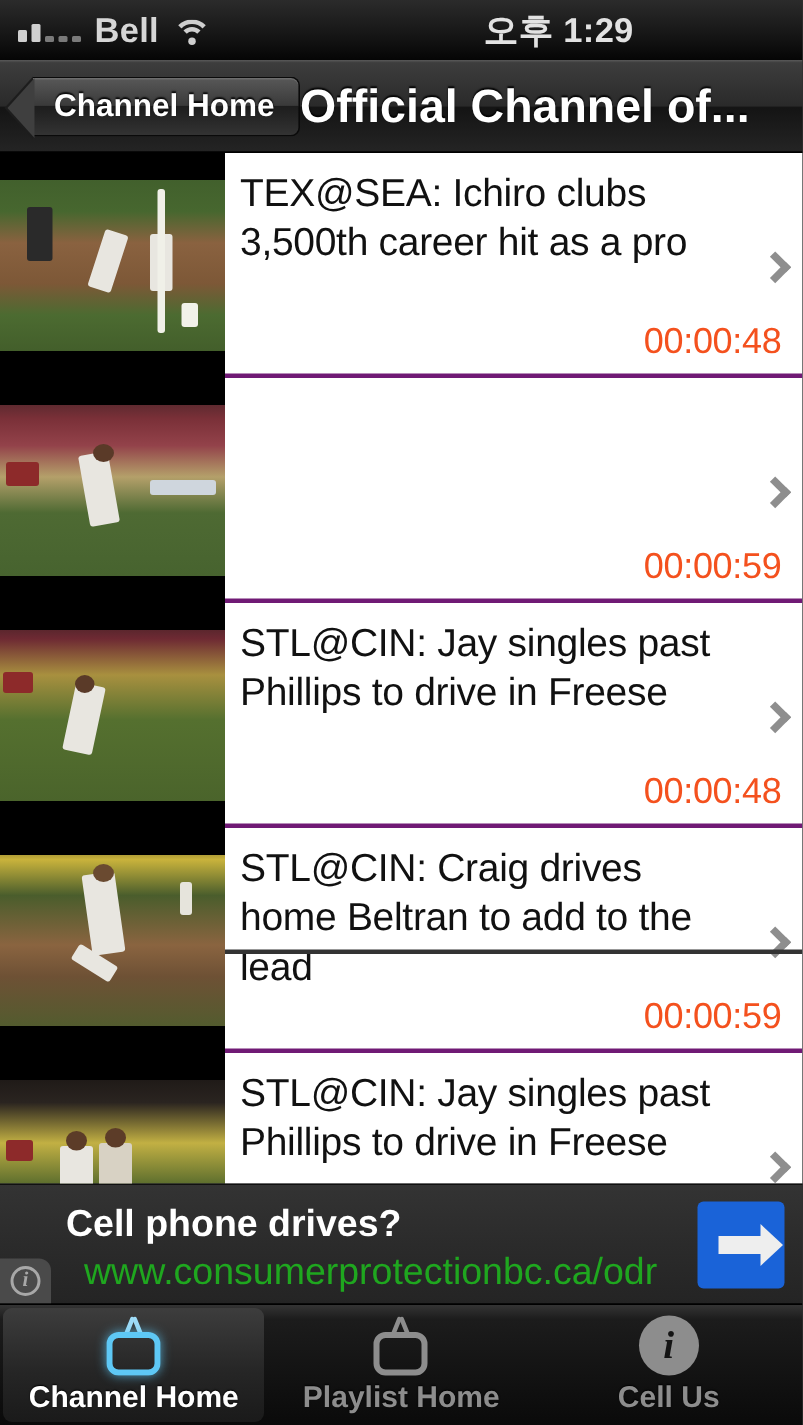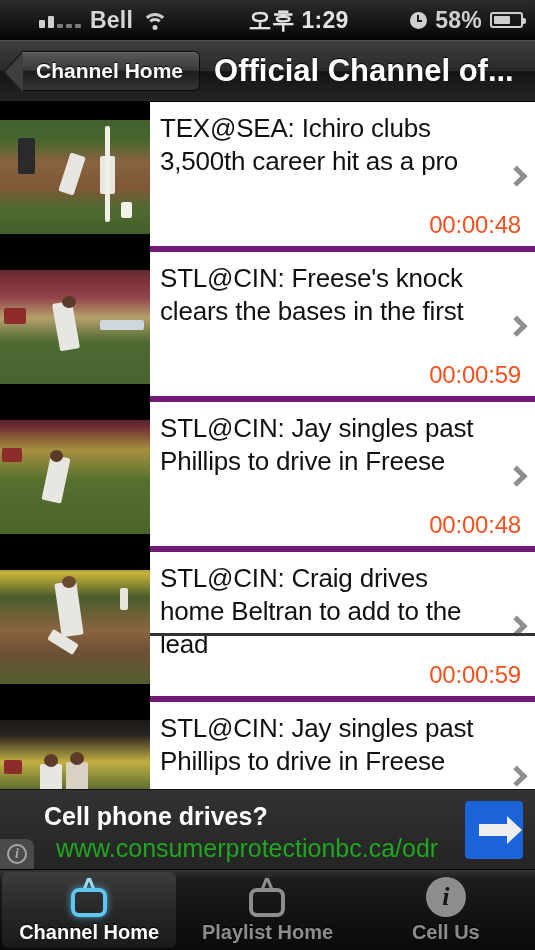--- a/index.html
+++ b/index.html
@@ -12,21 +12,21 @@
   }
   .phone { position:relative; width:535px; height:950px; background:#000; }
 
   
   .statusbar {
     position:relative; height:40px; width:100%;
     background:linear-gradient(to bottom,#2b2b2b 0%,#171717 55%,#050505 100%);
     display:flex; align-items:center; color:#cfcfcf;
     font-size:23px; font-weight:bold; letter-spacing:.2px;
   }
-  .sb-left { display:flex; align-items:center; gap:9px; padding-left:12px; width:210px;margin-left:27px; }
+  .sb-left { display:flex; align-items:center; gap:9px; padding-left:12px; width:210px; }
   .sig { display:flex; align-items:flex-end; gap:3px; height:16px; }
   .sig i { display:block; width:6px; background:#cfcfcf; border-radius:1px; }
   .sig i.b1 { height:8px; } .sig i.b2 { height:12px; }
   .sig i.d { height:4px; background:#7a7a7a; }
   .carrier { font-size:23px; color:#d6d6d6; font-weight:bold; }
   .wifi { position:relative; width:26px; height:18px; }
   .wifi span {
     position:absolute; left:50%; transform:translateX(-50%);
     border:3px solid #cfcfcf; border-bottom-color:transparent;
     border-left-color:transparent; border-right-color:transparent;
@@ -75,34 +75,34 @@
     border-right:19px solid #1d1d1d;
   }
   .backbtn::after {
     content:""; position:absolute; left:-17px; top:0px;
     width:0; height:0;
     border-top:20px solid transparent; border-bottom:20px solid transparent;
     border-right:18px solid #3f3f3f;
   }
   .backbtn-label { position:relative; z-index:2; white-space:nowrap; }
   .navtitle {
-    flex:1; margin-left:14px; padding-right:8px;
+    flex:1; padding-right:8px;
     color:#fff; font-size:31px; font-weight:bold;
     white-space:nowrap; overflow:hidden;
     text-shadow:0 -1px 1px rgba(0,0,0,.9);
   }
 
   
   .list {
     position:absolute; top:102px; left:0; right:0; bottom:161px;
     background:#fff; overflow:hidden;
   }
   .row {
     position:relative; display:flex; height:150px;
-    background:#fff; border-bottom:6px solid #701a75;
+    background:#fff; border-bottom:3px solid #701a75;
   }
   .thumb {
     width:150px; min-width:150px; height:150px; position:relative; overflow:hidden;
     background:#000;
   }
   .thumb .bars-top, .thumb .bars-bot {
     position:absolute; left:0; right:0; height:18px; background:#000; z-index:3;
   }
   .thumb .bars-top { top:0; } .thumb .bars-bot { bottom:0; }
   .field { position:absolute; left:0; right:0; top:0; bottom:0; }
@@ -226,28 +226,20 @@
           <i class="d"></i>
       </span>
       <span class="carrier">Bell</span>
       <span class="wifi">
         <span class="a1"></span>
           <span class="a2"></span>
           <span class="dot"></span>
       </span>
     </div>
     <div class="sb-center">오후 1:29</div>
-    <div class="sb-right">
-      <span class="alarm"></span>
-      <span>58%</span>
-      <span class="batt">
-        <span class="fill"></span>
-          <span class="cap"></span>
-      </span>
-    </div>
   </div>
 
   <div class="navbar">
     <div class="backbtn">
       <span class="backbtn-label">Channel Home</span>
     </div>
     <div class="navtitle">Official Channel of...</div>
   </div>
 
   <div class="list">
@@ -274,21 +266,20 @@
       <div class="thumb">
         <div class="bars-top"></div>
           <div class="bars-bot"></div>
         <div class="field sc-b"></div>
         <div class="pl rd" style="left:4px;top:56px;width:22px;height:16px;"></div>
         <div class="pl" style="left:56px;top:50px;width:20px;height:48px;transform:rotate(-10deg);"></div>
         <div class="pl dk" style="left:62px;top:44px;width:14px;height:12px;border-radius:50%;background:#5a3a28;"></div>
         <div class="pl" style="left:100px;top:68px;width:44px;height:10px;background:#cfd6dd;"></div>
       </div>
       <div class="rowbody">
-        <div class="rowtitle">STL@CIN: Freese's knock clears the bases in the first</div>
         <div class="chev"></div>
         <div class="dur">00:00:59</div>
       </div>
     </div>
 
     <div class="row">
       <div class="thumb">
         <div class="bars-top"></div>
           <div class="bars-bot"></div>
         <div class="field sc-c"></div>

